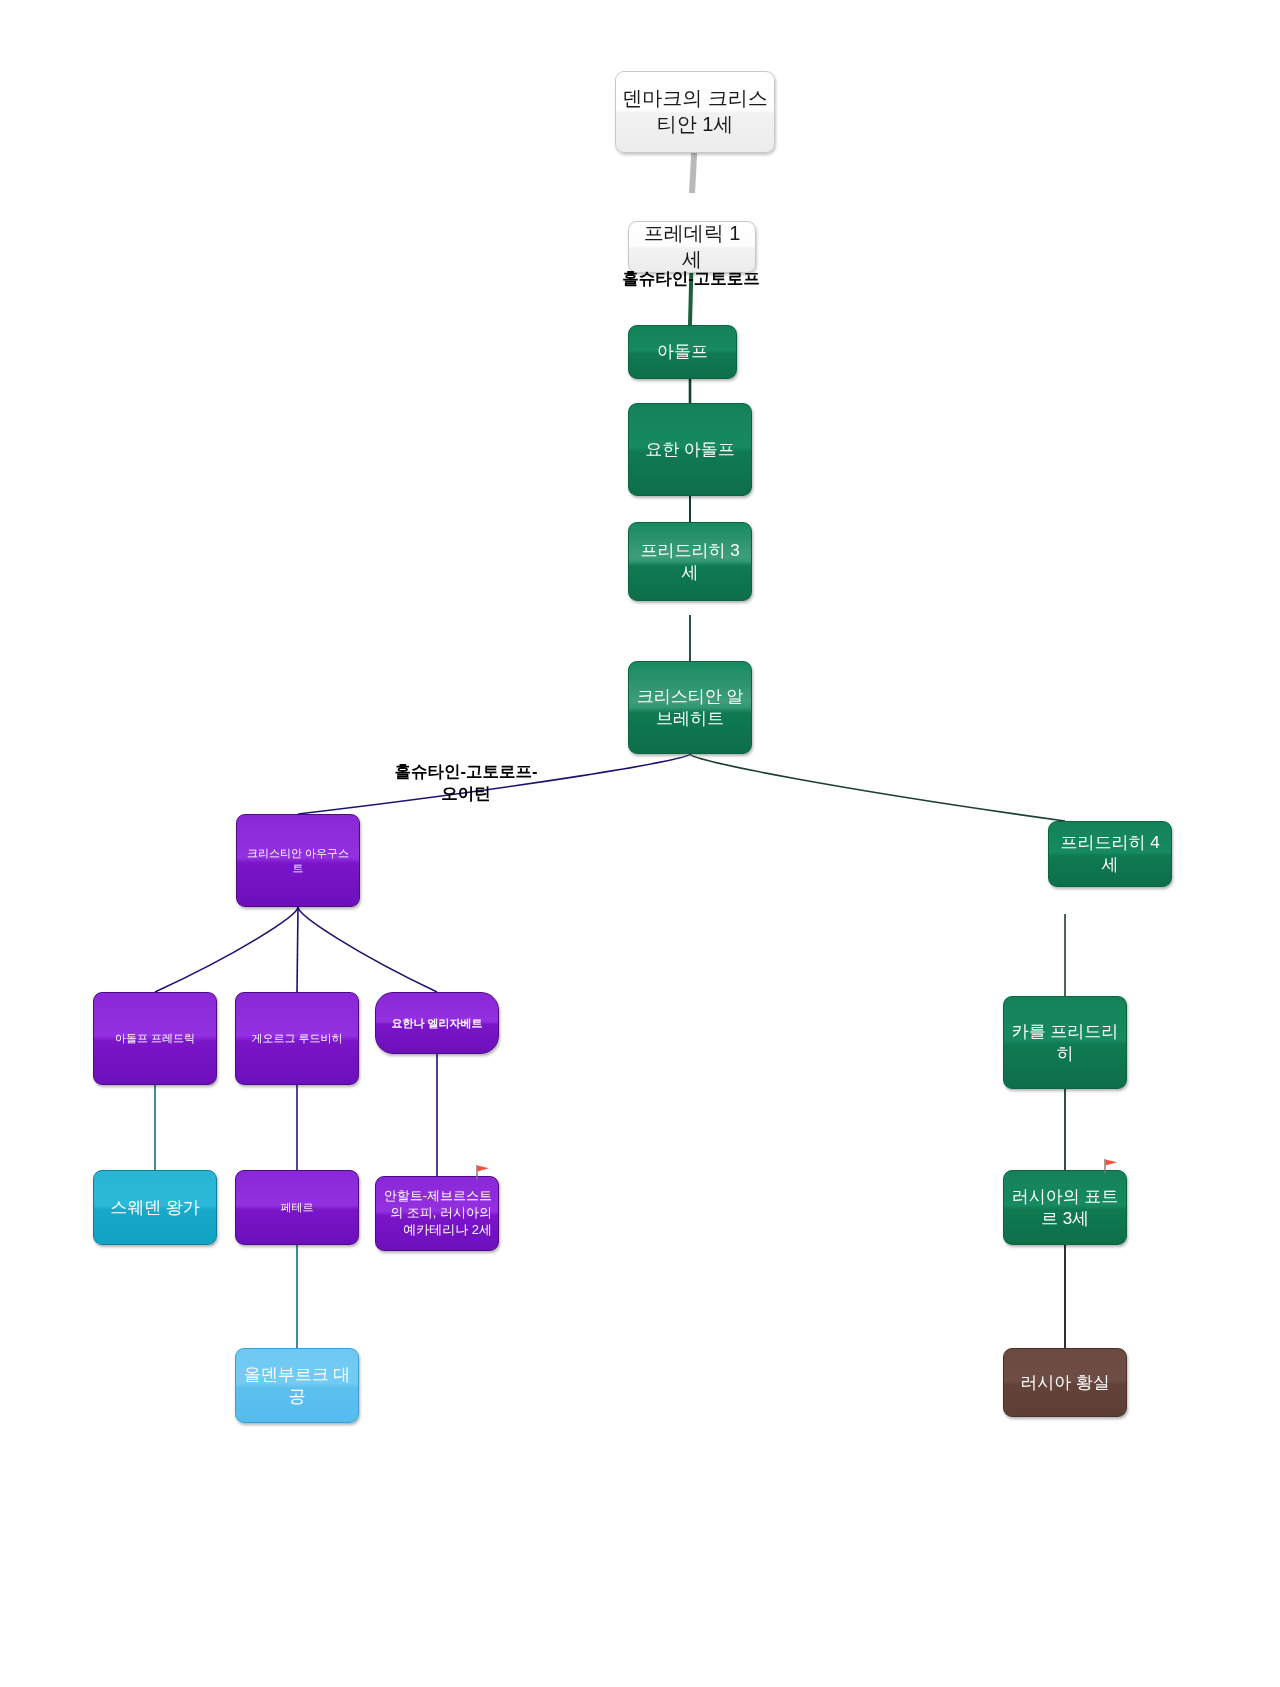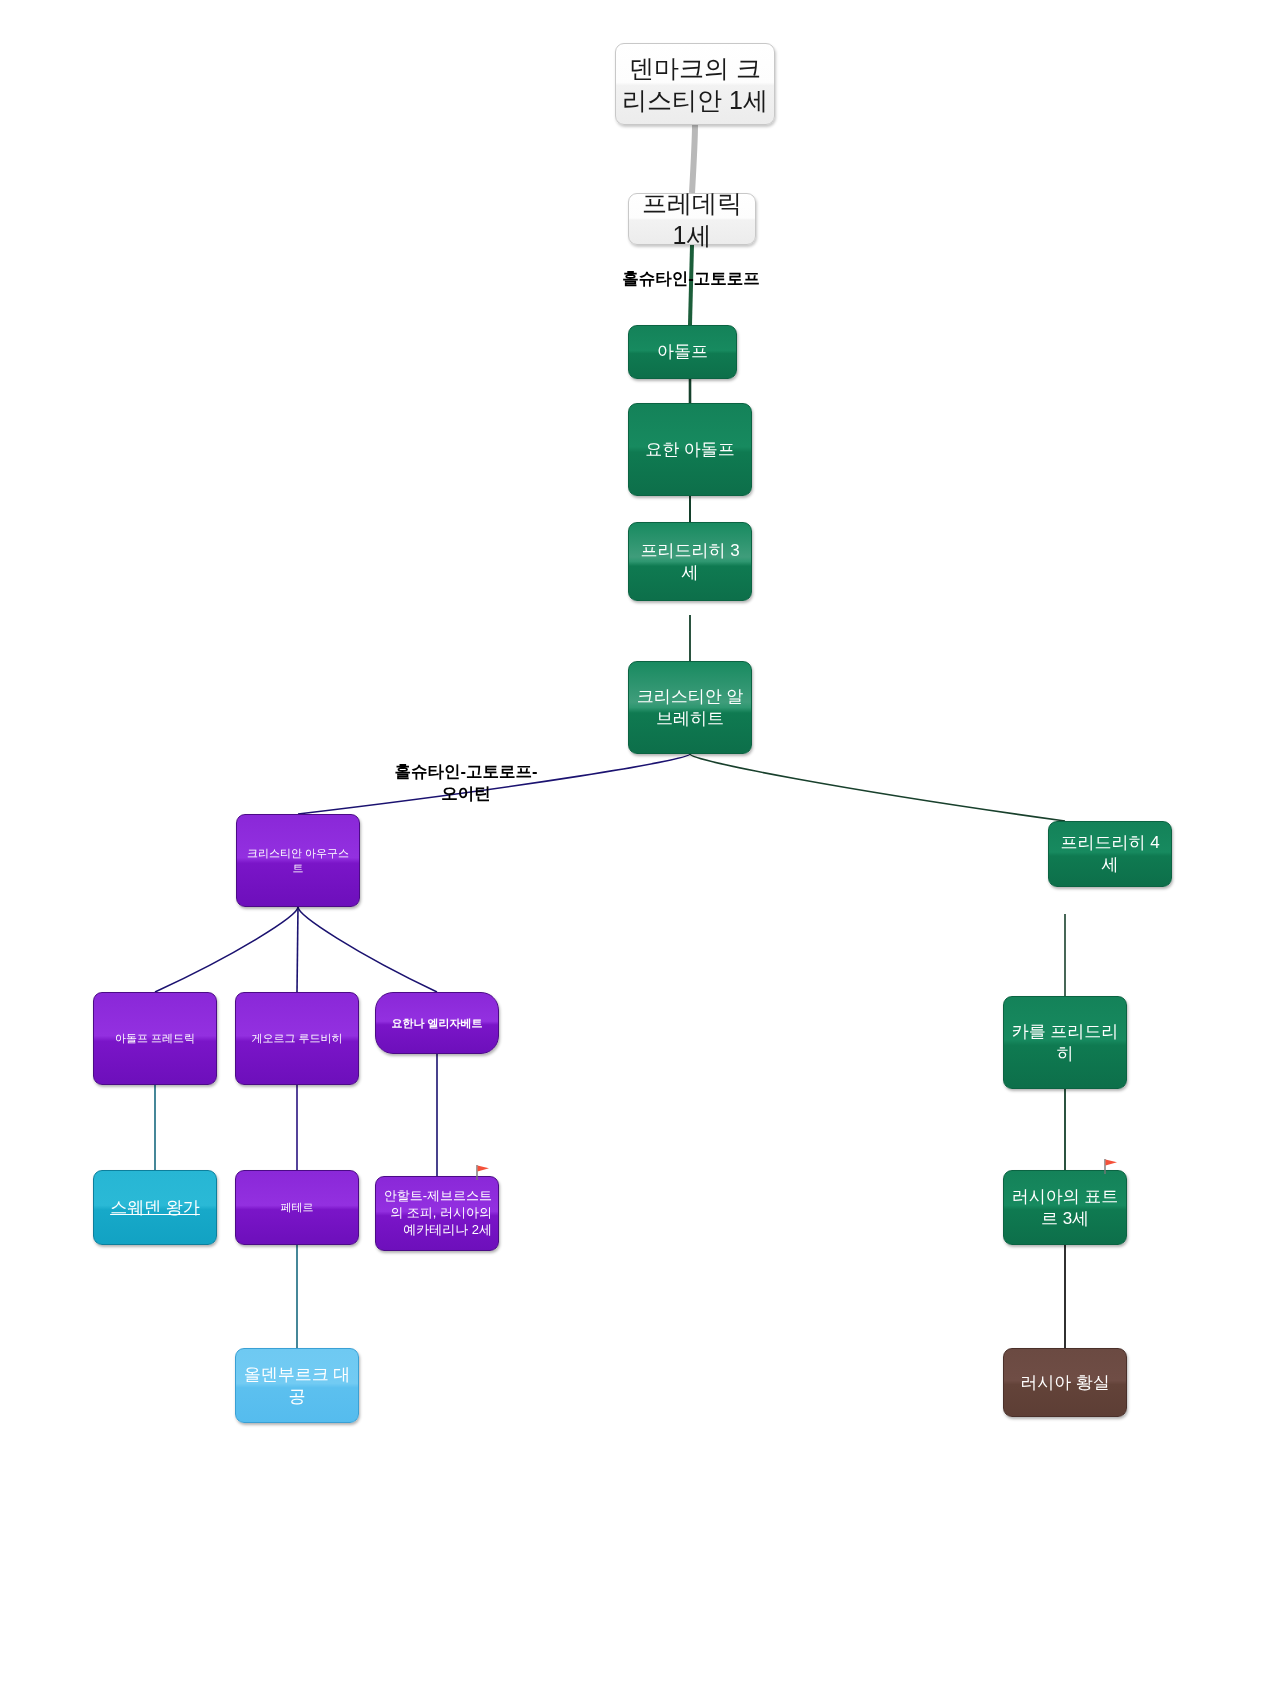--- a/index.html
+++ b/index.html
@@ -11,21 +11,22 @@
         justify-content:center;text-align:center;border-radius:9px;
         line-height:1.28;overflow:visible;}
   .node .lbl{display:block;width:100%;padding:0 6px;box-sizing:border-box;}
 
   
   .n-plain{
     background:linear-gradient(to bottom,#ffffff 0%,#fdfdfd 48%,#f2f2f2 52%,#ececec 100%);
     border:1px solid #c8c8c8;
     color:#1a1a1a;
     box-shadow:1px 2px 3px rgba(0,0,0,.22);
-    font-size:25px;
+    font-size:20px;
+    margin-top:28px;
   }
   
   .n-green{
     background:linear-gradient(to bottom,#148259 0%,#178a5f 47%,#0f7a51 53%,#0d6f4a 100%);
     border:1px solid #0b6342;
     color:#ffffff;
     box-shadow:1px 2px 3px rgba(0,0,0,.3);
     font-size:17px;
   }
   .n-green.hi{
@@ -124,21 +125,21 @@
       </div>
       <div class="node n-purple" style="left: 235px; top: 992px; width: 124px; height: 93px;">
         <span class="lbl">게오르그 루드비히</span>
       </div>
       <div class="node n-purple bold" style="left: 375px; top: 992px; width: 124px; height: 62px;">
         <span class="lbl">요한나 엘리자베트</span>
       </div>
       <div class="node n-green" style="left: 1003px; top: 996px; width: 124px; height: 93px;">
         <span class="lbl">카를 프리드리히</span>
       </div>
-      <div class="node n-cyan" style="left: 93px; top: 1170px; width: 124px; height: 75px; text-decoration: underline;">
+      <div class="node n-cyan" style="left: 93px; top: 1170px; width: 124px; height: 75px;">
         <span class="lbl">스웨덴 왕가</span>
       </div>
       <div class="node n-purple" style="left: 235px; top: 1170px; width: 124px; height: 75px;">
         <span class="lbl">페테르</span>
       </div>
       <div class="node n-purple n-small" style="left: 375px; top: 1176px; width: 124px; height: 75px; text-align: right;">
         <span class="lbl">안할트-제브르스트의 조피, 러시아의 예카테리나 2세</span>
       </div>
       <div class="flag" style="left: 475px; top: 1164px;"><svg viewBox="0 0 16 16" width="16" height="16">
           <path d="M2 1 L2 16" stroke="#777" stroke-width="1.4" fill="none"></path>

